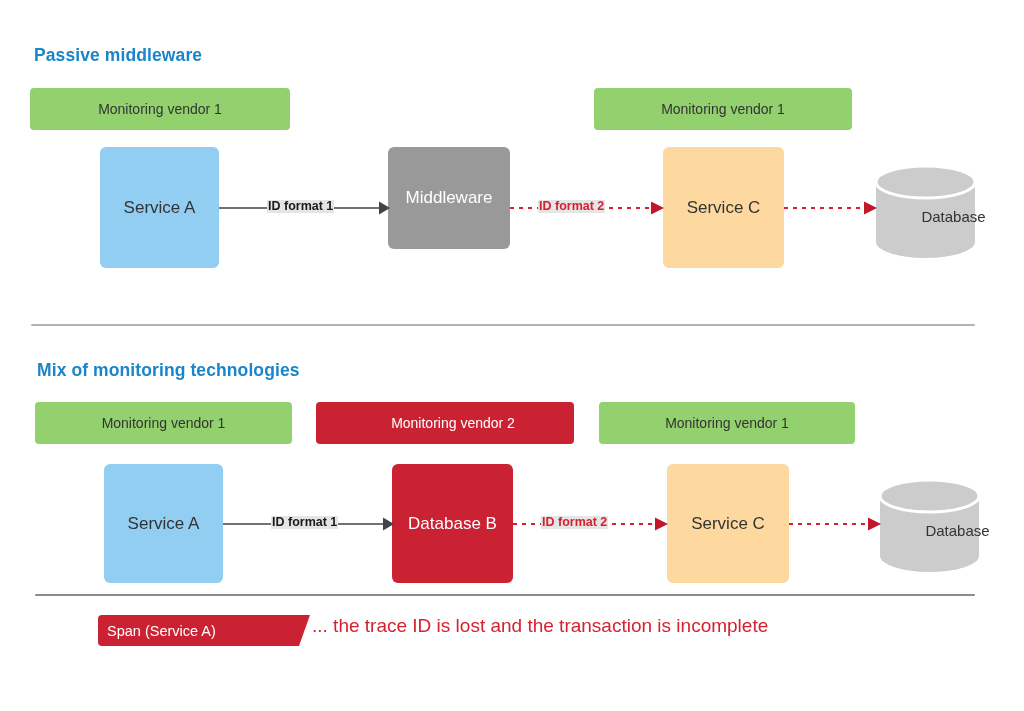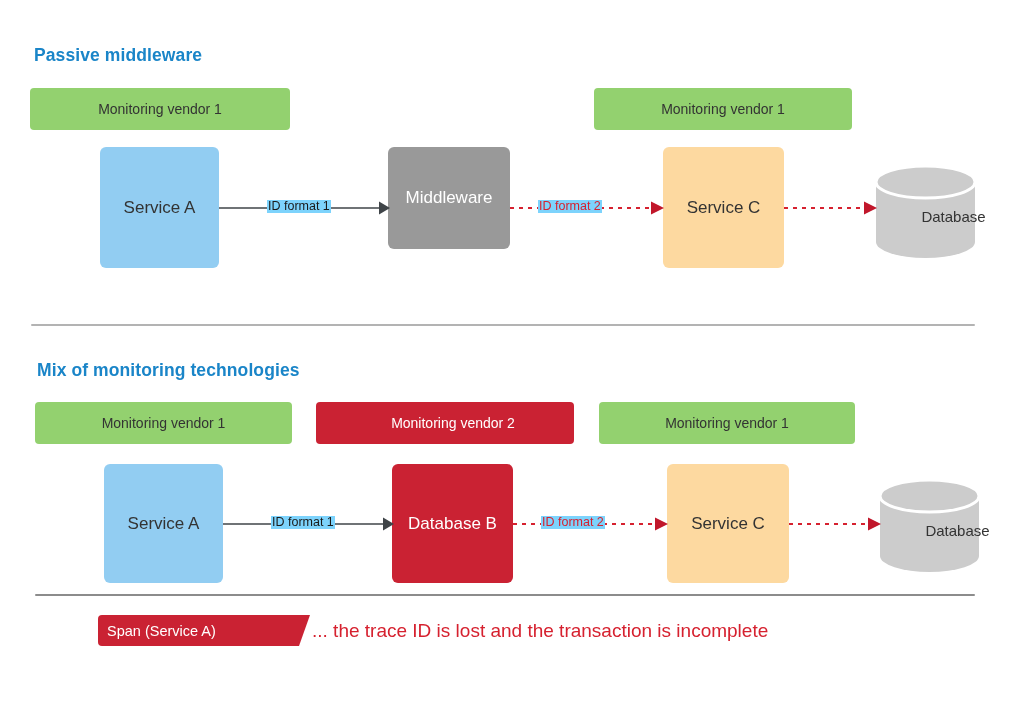--- a/index.html
+++ b/index.html
@@ -106,23 +106,23 @@
   .connector {
     position: absolute;
     height: 40px;
     display: flex;
     align-items: center;
   }
   .connector svg { display: block; overflow: visible; }
   .edge-label {
     position: absolute;
     font-size: 12.5px;
-    font-weight: normal;
-    white-space: nowrap;
-    background: #7dd3fc;
+    font-weight: bold;
+    white-space: nowrap;
+    background: #e5e5e5;
     padding: 0 1px;
     line-height: 1;
   }
   .edge-label.dark { color: #1a1a1a; }
   .edge-label.red  { color: #d6212f; }
 
   #conn-a-mid-top  { left: 219px; top: 188px; width: 171px; }
   #conn-mid-c-top  { left: 510px; top: 188px; width: 155px; }
   #conn-c-db-top   { left: 784px; top: 188px; width: 94px;  }
 
@@ -134,21 +134,20 @@
   #label-id2-top { left: 538px; top: 200px; }
   #label-id1-bot { left: 271px; top: 516px; }
   #label-id2-bot { left: 541px; top: 516px; }
 
   
   #legend {
     position: absolute;
     left: 98px;
     top: 615px;
     display: flex;
-    align-items: center;
   }
   #legend-badge {
     position: relative;
     width: 212px;
     height: 31px;
     display: flex;
     align-items: center;
   }
   #legend-badge svg {
     position: absolute;

